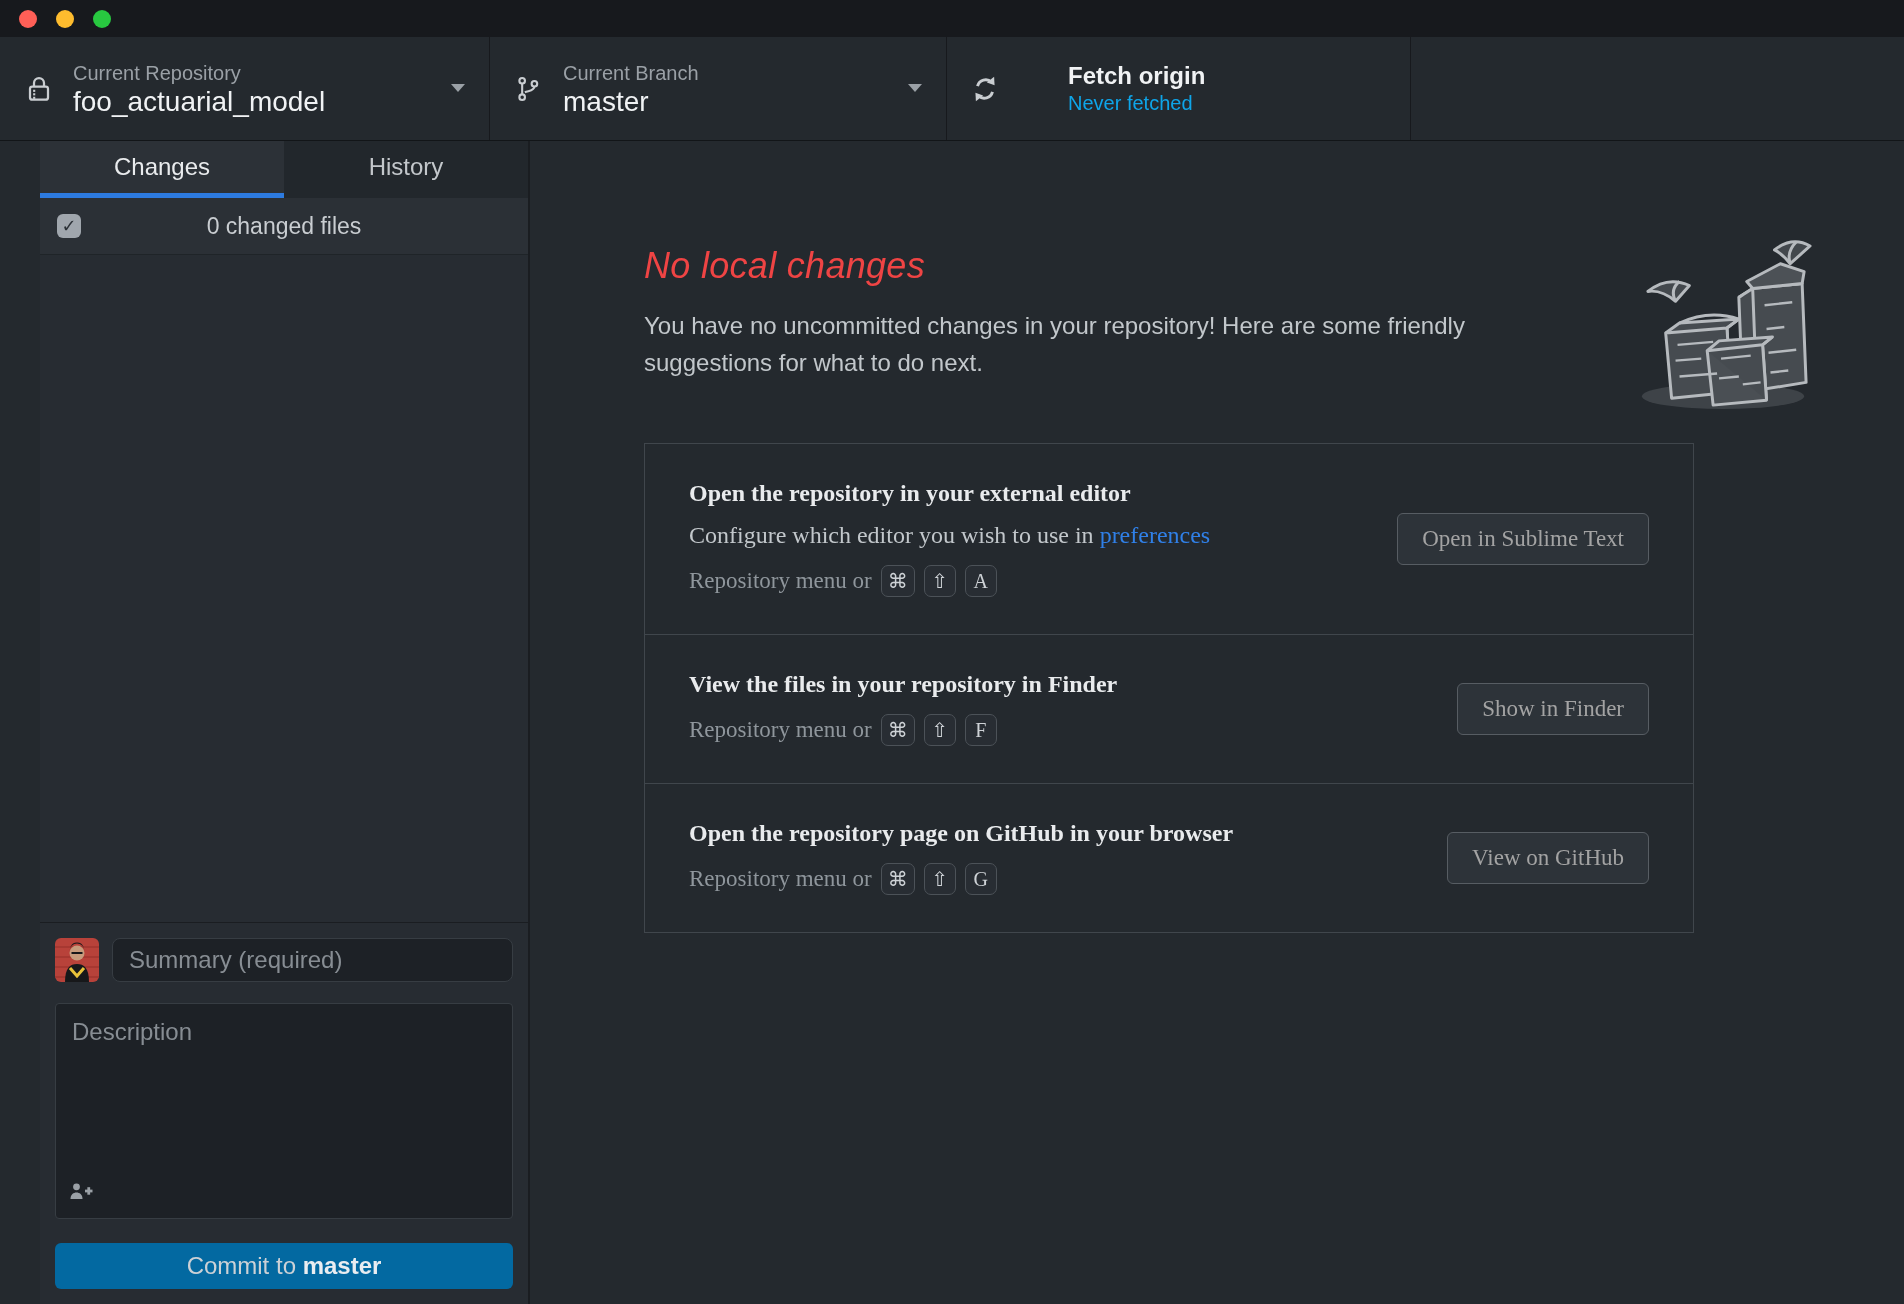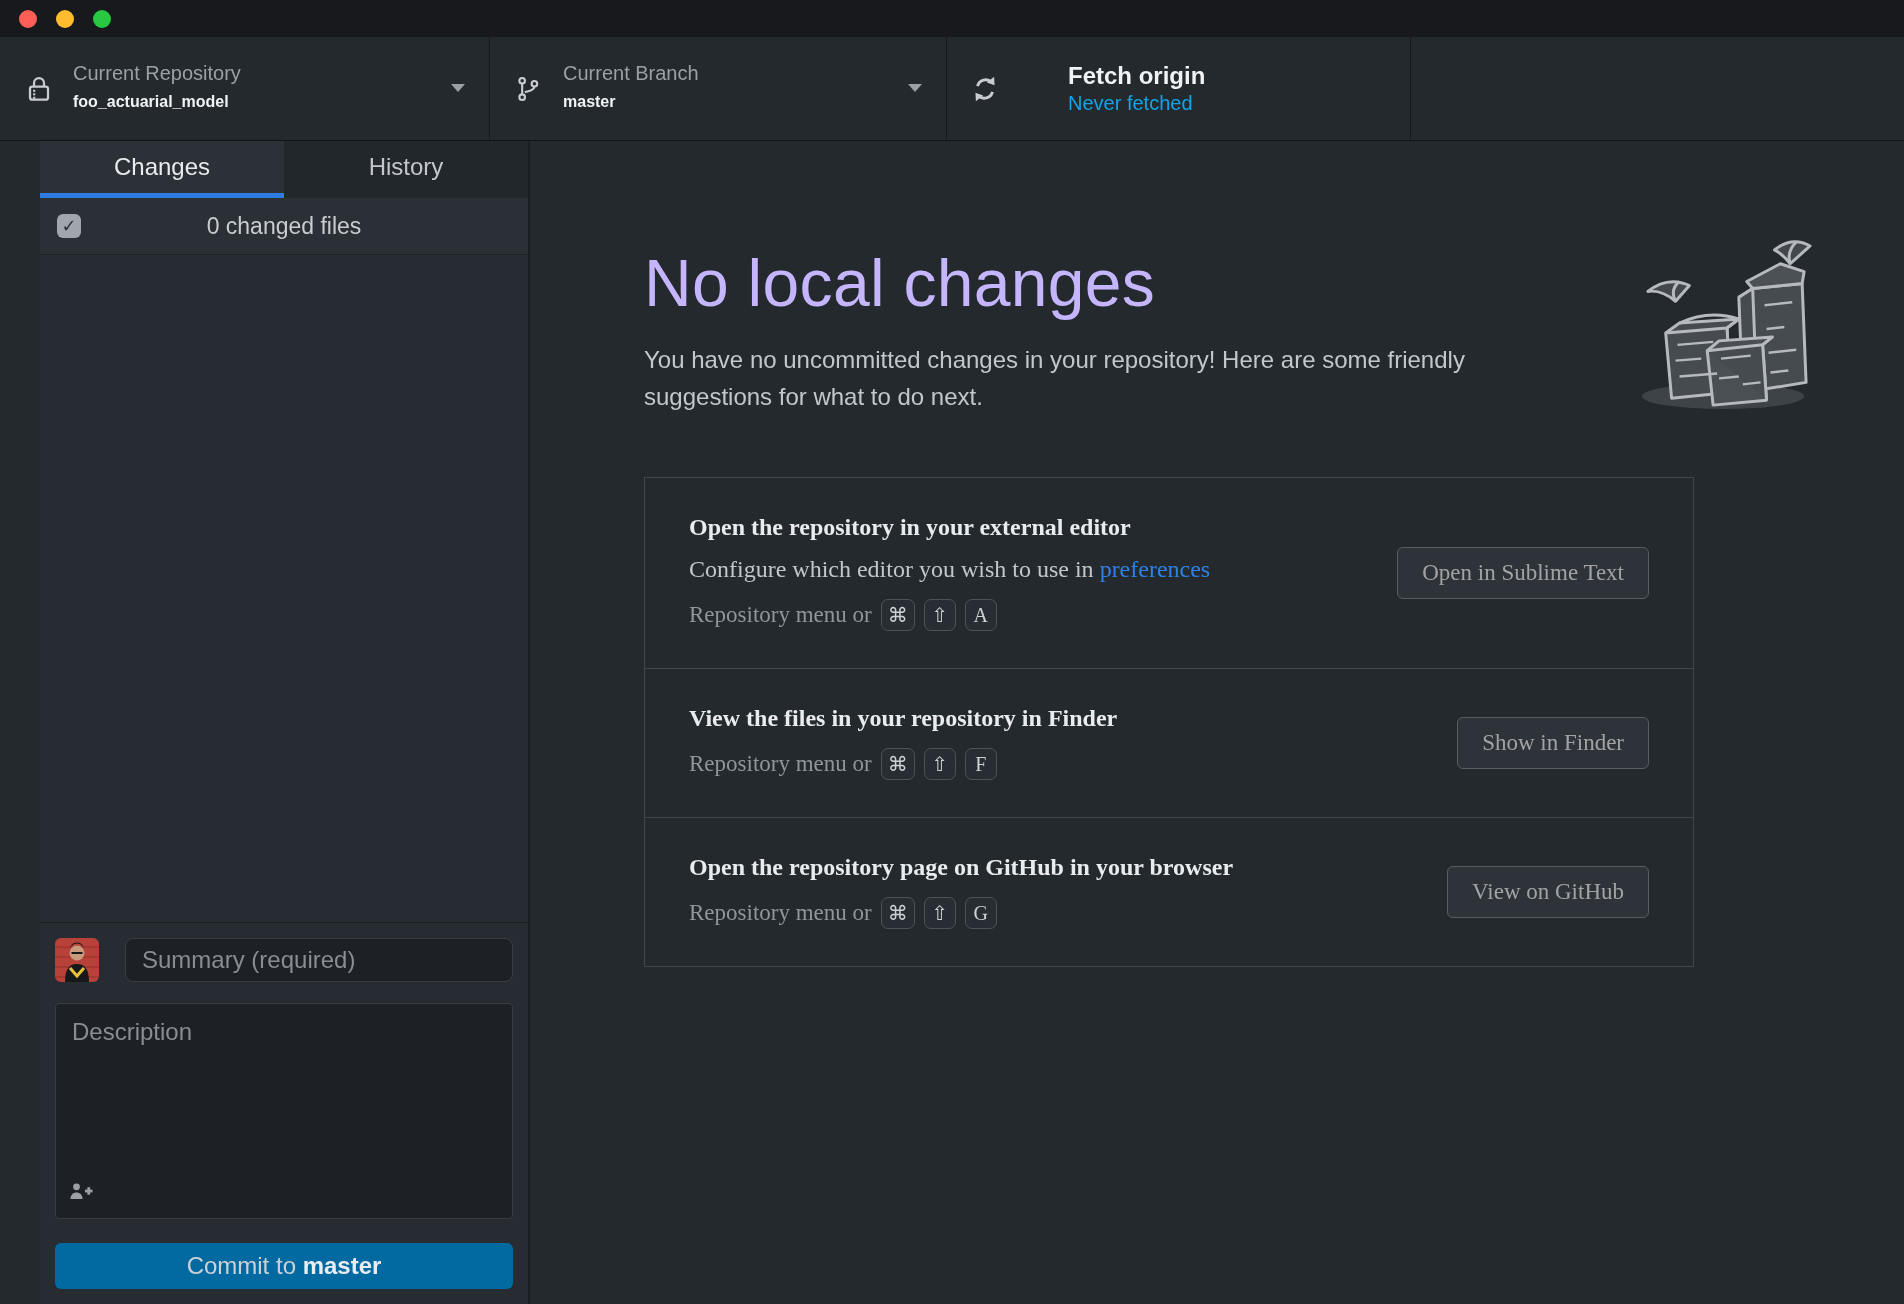--- a/index.html
+++ b/index.html
@@ -16,52 +16,52 @@
 
   
   .toolbar{height:104px;background:#24292e;display:flex;border-bottom:1px solid #121518;justify-content:center;}
   .tb-sec{display:flex;align-items:center;border-right:1px solid #17191d;padding:0 24px;cursor:pointer;}
   .tb-sec.repo{width:490px;}
   .tb-sec.branch{width:457px;}
   .tb-sec.fetch{width:464px;gap:48px;}
   .tb-icon{width:30px;margin-right:19px;flex:none;display:flex;align-items:center;}
   .tb-text{flex:1;min-width:0;}
   .tb-label{font-size:20px;color:#9aa0a6;line-height:27px;}
-  .tb-value{font-size:16px;color:#f0f2f4;font-weight:700;line-height:30px;}
+  .tb-value{font-size:28px;color:#f0f2f4;font-weight:400;line-height:30px;}
   .tb-title{font-size:24px;color:#f0f2f4;font-weight:700;line-height:29px;}
   .tb-sub{font-size:20px;color:#0ea5e9;line-height:26px;}
   .chev{flex:none;margin-left:12px;display:flex;align-items:center;}
 
   
   .app-body{display:flex;height:1163px;}
 
   
   .sidebar{width:490px;background:#272c32;border-right:2px solid #1a1d21;display:flex;flex-direction:column;flex:none;margin-left:40px;}
   .tabs{display:flex;height:57px;flex:none;}
   .tab{flex:1;display:flex;align-items:center;justify-content:center;font-size:24px;color:#c3c7cb;background:#22272c;border-bottom:5px solid transparent;cursor:pointer;}
   .tab.active{background:#2c3137;color:#e9ebed;border-bottom-color:#2d7be0;}
   .files-row{height:57px;background:#2b3036;border-bottom:1px solid #1f2428;display:flex;align-items:center;padding:0 17px;flex:none;}
   .checkbox{width:24px;height:24px;border-radius:6px;background:#a0a6ad;display:flex;align-items:center;justify-content:center;color:#2b3036;font-size:18px;font-weight:700;flex:none;cursor:pointer;}
   .files-label{flex:1;text-align:center;font-size:23px;color:#c9cdd1;margin-left:-24px;}
   .sidebar-spacer{flex:1;}
 
   .commit-panel{border-top:1px solid #1a1d21;padding:15px 15px 15px;flex:none;}
-  .commit-row{display:flex;gap:26px;margin-bottom:21px;}
+  .commit-row{display:flex;gap:13px;margin-bottom:21px;}
   .avatar{width:44px;height:44px;border-radius:6px;overflow:hidden;flex:none;}
   .summary-input{flex:1;height:44px;background:#1d2126;border:1px solid #373d43;border-radius:8px;color:#c9cdd1;font-size:24px;padding:0 16px;outline:none;font-family:inherit;min-width:0;}
   .summary-input::placeholder,.desc-input::placeholder{color:#878d93;opacity:1;}
   .desc-wrap{position:relative;margin-bottom:24px;}
   .desc-input{width:100%;height:216px;background:#1d2126;border:1px solid #373d43;border-radius:4px;color:#c9cdd1;font-size:24px;padding:14px 16px;resize:none;outline:none;font-family:inherit;display:block;}
   .coauthor{position:absolute;left:14px;bottom:14px;cursor:pointer;}
   .commit-btn{width:100%;height:46px;background:#0369a1;border:none;border-radius:6px;color:#ccd1d6;font-size:24px;cursor:pointer;font-family:Liberation Sans, sans-serif;}
   .commit-btn b{color:#e9edf1;}
 
   
   .main{flex:1;background:#24292e;position:relative;padding:104px 0 0 114px;}
-  .page-title{font-size:66px;font-weight:300;color:#c4b5fd;margin:0 0 20px;letter-spacing:.3px;}
+  .page-title{font-size:36px;font-weight:300;color:#ef4444;margin:0 0 20px;letter-spacing:.3px;font-style:italic;}
   .page-sub{font-size:24px;line-height:37px;color:#c2c7cb;max-width:900px;margin:0 0 62px;}
 
   .cards{width:1050px;border:1px solid #40464c;border-radius:0;font-family:Liberation Serif, serif;}
   .card-row{padding:34px 44px;display:flex;align-items:center;border-top:1px solid #40464c;}
   .card-row:first-child{border-top:none;}
   .card-info{flex:1;min-width:0;}
   .card-title{font-size:24px;font-weight:700;color:#e9ebed;margin-bottom:11px;line-height:31px;}
   .card-desc{font-size:24px;color:#c2c7cb;margin-bottom:11px;line-height:31px;}
   .link{color:#3080e8;text-decoration:none;cursor:pointer;}
   .shortcut{font-size:23px;color:#8f969c;display:flex;align-items:center;gap:9px;height:38px;}

